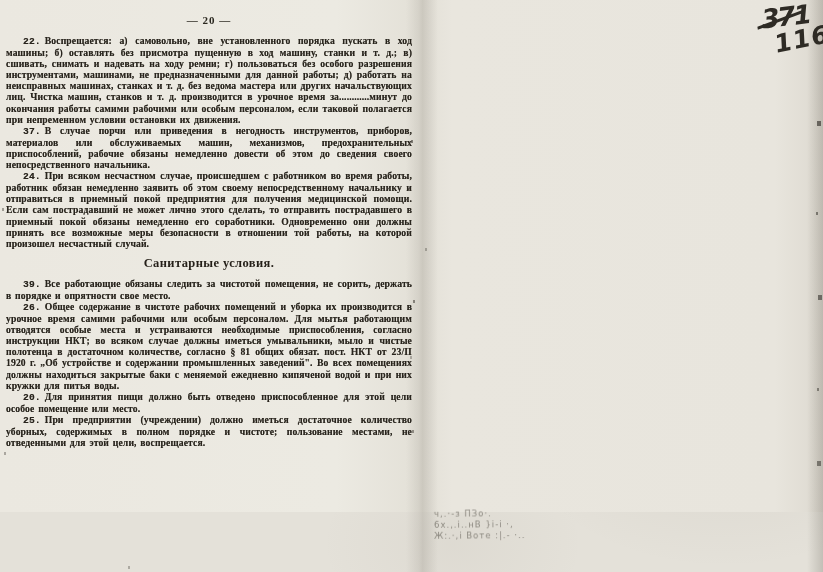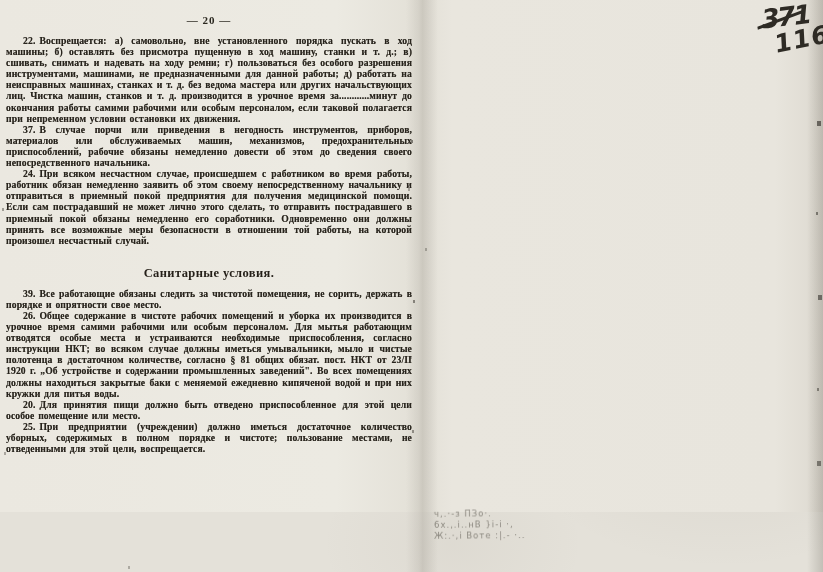--- a/index.html
+++ b/index.html
@@ -54,28 +54,28 @@
       128px 566px 0 0 rgba(48,44,38,.3);
   }
   .content{position:absolute;color:#26231d;}
   .content-left{left:6px;top:14px;width:406px;}
   .pagenum{
     text-align:center;font-weight:bold;font-size:11px;letter-spacing:1px;
     margin-bottom:9px;color:#2a271f;
   }
   .heading{
     text-align:center;font-weight:bold;font-size:12.5px;letter-spacing:.4px;
-    margin:20px 0 7px;color:#241f18;
+    margin:7px 0 7px;color:#241f18;
   }
   .item{
     margin:0;font-size:9.7px;line-height:11.1px;font-weight:bold;
     text-align:justify;text-indent:17px;word-spacing:1.2px;letter-spacing:.1px;
     color:#28241d;text-shadow:0 0 .5px rgba(40,36,28,.55);
   }
-  .item .num{margin-right:4px;}
+  .item .num{margin-right:4px;font-family:Liberation Mono, monospace;}
   .stamp{
     position:absolute;left:14px;top:508px;width:190px;
     font-family:"DejaVu Sans",sans-serif;font-size:8.5px;line-height:11px;
     color:rgba(70,66,56,.55);filter:blur(.5px);letter-spacing:1px;
     transform:rotate(-.5deg);
   }
   .handwriting{
     position:absolute;left:763px;top:4px;width:58px;
     font-family:"DejaVu Sans","Liberation Sans",sans-serif;
     color:#2e2b25;transform:rotate(-7deg);

